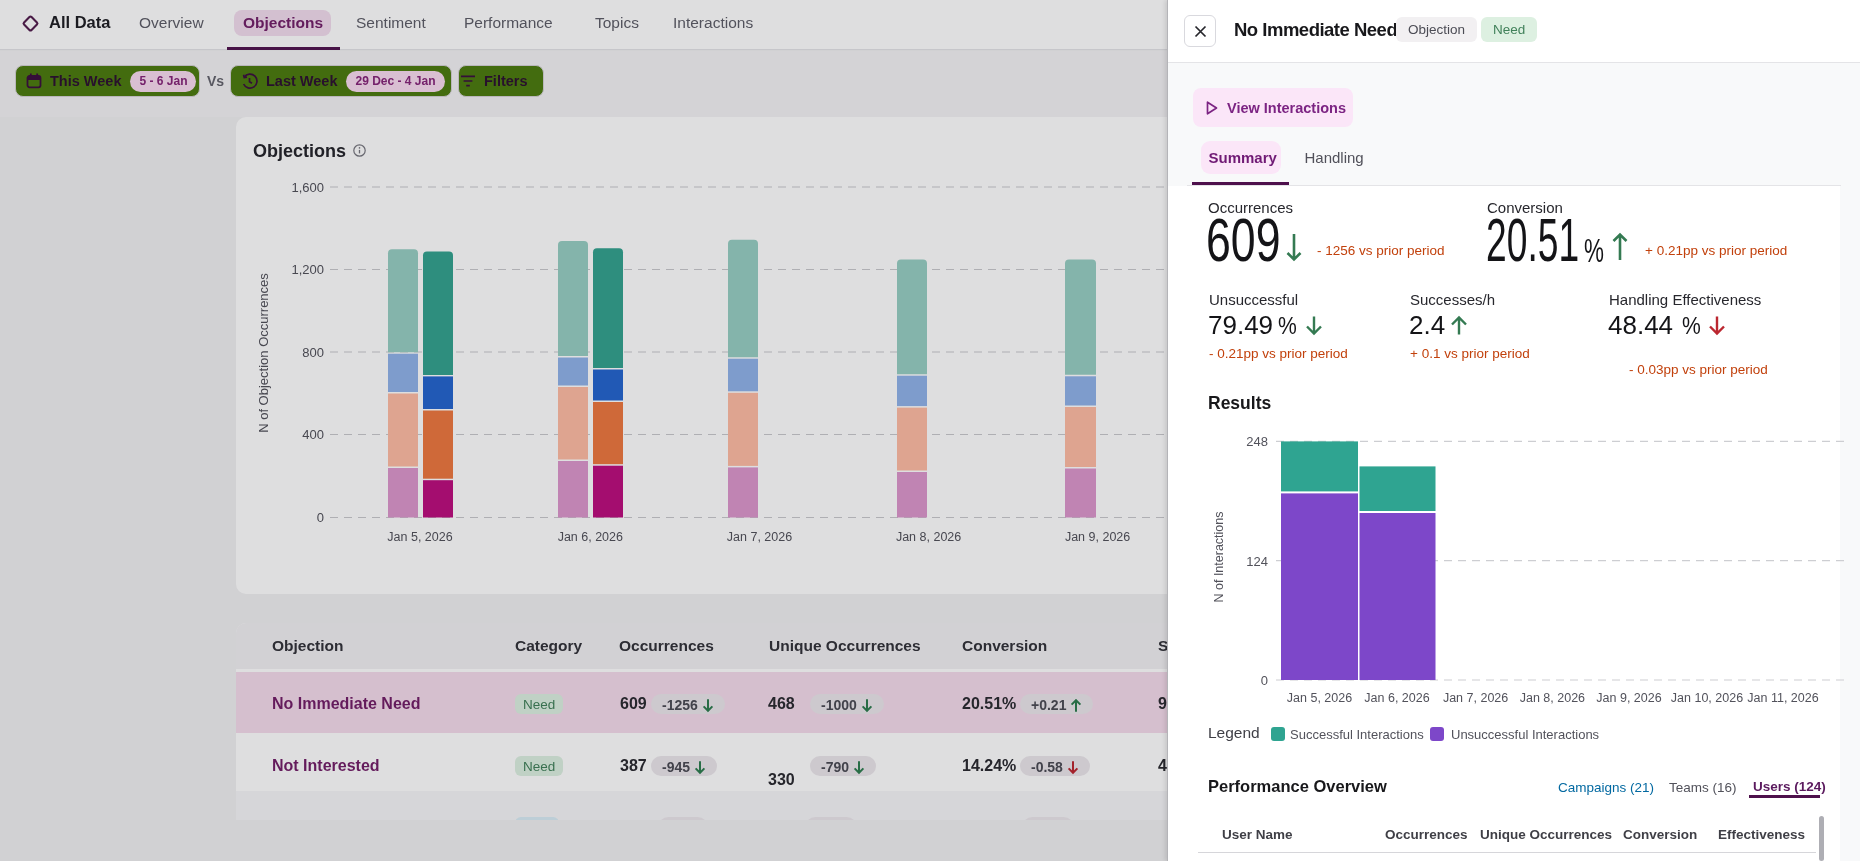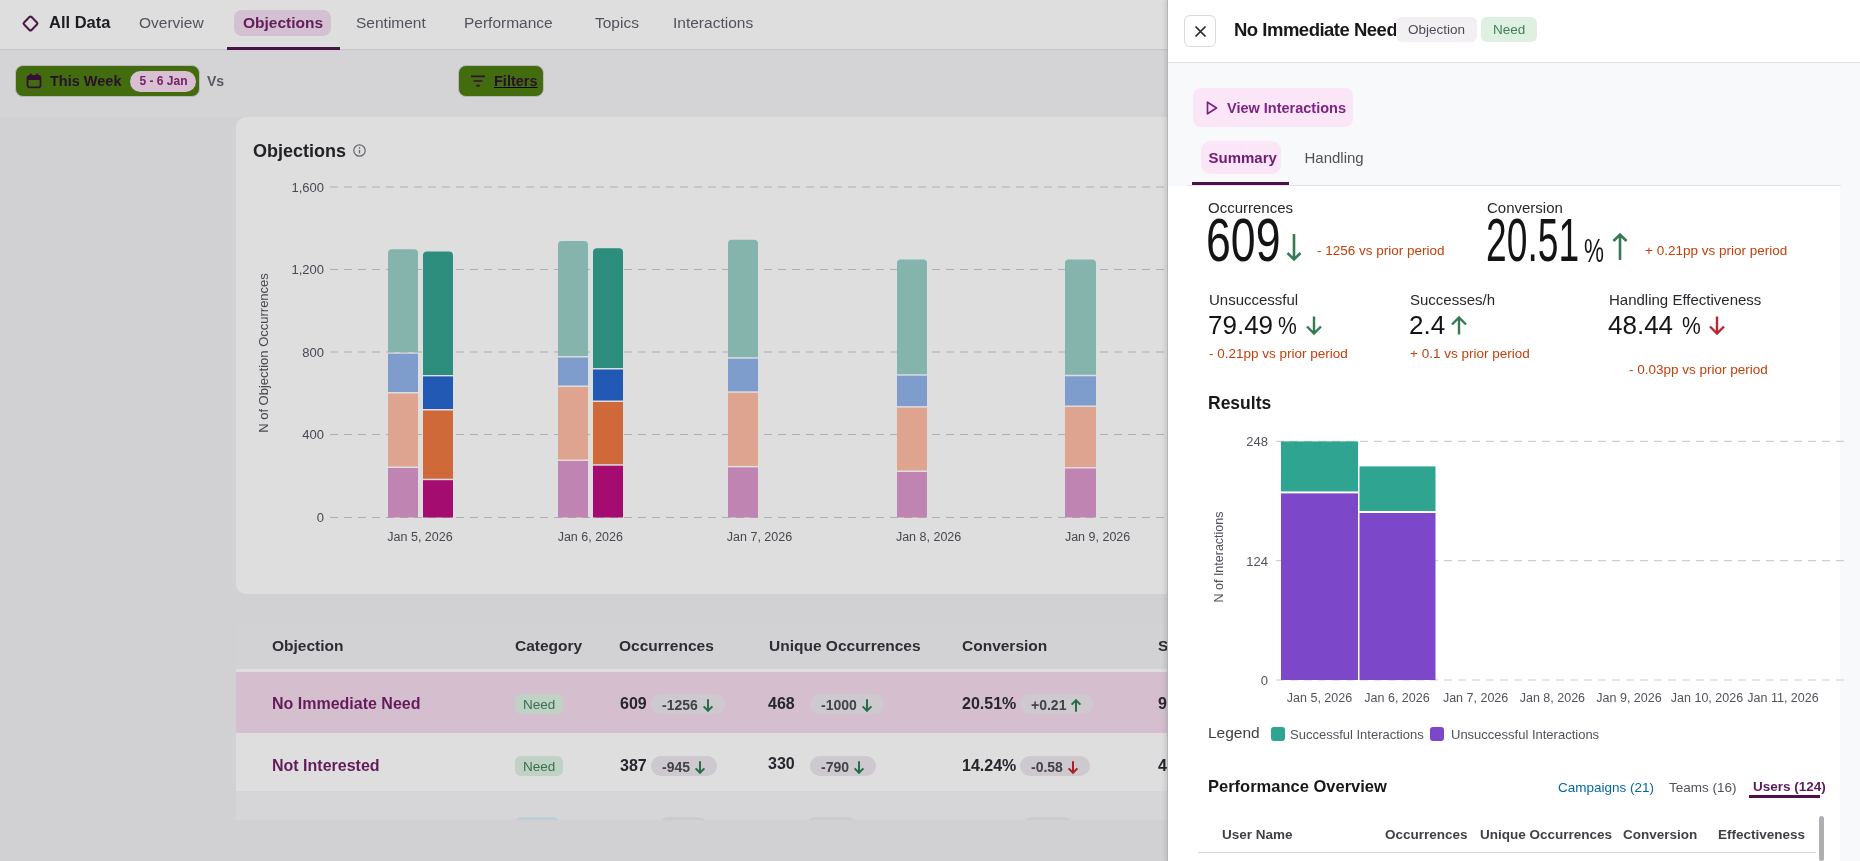--- a/index.html
+++ b/index.html
@@ -73,21 +73,30 @@
     <svg width="16" height="16" viewBox="0 0 16 16" style="margin-right:8px;">
       <path d="M1.5 5 Q1.5 3 3.5 3 L12.5 3 Q14.5 3 14.5 5 L14.5 7 L1.5 7 Z" fill="#3d1040"></path>
       <rect x="1.5" y="3" width="13" height="11.3" rx="2" fill="none" stroke="#3d1040" stroke-width="1.8"></rect>
       <line x1="4.8" y1="0.6" x2="4.8" y2="3.4" stroke="#3d1040" stroke-width="1.8"></line>
       <line x1="11.2" y1="0.6" x2="11.2" y2="3.4" stroke="#3d1040" stroke-width="1.8"></line>
     </svg>
     <span style="font-size:14.5px;font-weight:bold;color:#2e1232;margin-right:9px;">This Week</span>
     <span class="pinkpill">5 - 6 Jan</span>
   </div>
   <div class="abs" style="left:207px;top:73px;font-size:14px;font-weight:bold;color:#65656e;">Vs</div>
-  <div class="tbtn" style="left:458px;width:86px;padding:0 11px;text-decoration:underline;">
+  <div class="tbtn" style="left:230px;width:222px;padding:0 10px;">
+    <svg width="17" height="17" viewBox="0 0 17 17" style="margin-right:8px;">
+      <path d="M3.2 4.2 A7 7 0 1 1 2.6 11" fill="none" stroke="#3d1040" stroke-width="1.7"></path>
+      <path d="M2.6 1.8 L3.2 4.6 L6 4.2" fill="none" stroke="#3d1040" stroke-width="1.7"></path>
+      <path d="M8.5 5 L8.5 8.7 L11 10.2" fill="none" stroke="#3d1040" stroke-width="1.7"></path>
+    </svg>
+    <span style="font-size:14.5px;font-weight:bold;color:#2e1232;margin-right:9px;">Last Week</span>
+    <span class="pinkpill">29 Dec - 4 Jan</span>
+  </div>
+  <div class="tbtn" style="left:458px;width:86px;padding:0 1px;">
     <svg width="16" height="14" viewBox="0 0 16 14" style="margin-right:8px;">
       <line x1="1" y1="2.4" x2="15" y2="2.4" stroke="#3d1040" stroke-width="1.7"></line>
       <line x1="3.6" y1="7" x2="12.4" y2="7" stroke="#3d1040" stroke-width="1.7"></line>
       <line x1="6.2" y1="11.6" x2="9.8" y2="11.6" stroke="#3d1040" stroke-width="1.7"></line>
     </svg>
     <span style="font-size:14.5px;font-weight:bold;color:#2e1232;">Filters</span>
   </div>
 
   <div id="card1">
     <div class="abs" style="left:17px;top:24px;font-size:18px;font-weight:bold;color:#26262c;">Objections</div>
@@ -172,21 +181,21 @@
               <path d="M6 13.8 L6 2.2 M1.6 6.6 L6 2.2 L10.4 6.6" stroke="#2e7d4f" stroke-width="2" fill="none"></path>
             </svg></span></div>
     <div class="abs" style="left:922px;top:72px;"><span class="num">9</span></div>
 
     <div class="abs" style="left:36px;top:134px;font-size:16px;font-weight:bold;color:#731f68;">Not Interested</div>
     <div class="abs" style="left:279px;top:133px;"><span class="needbadge">Need</span></div>
     <div class="abs" style="left:384px;top:134px;"><span class="num">387</span></div>
     <div class="abs" style="left:415px;top:133px;"><span class="greypill">-945 <svg width="12" height="15" viewBox="0 0 12 15" style="vertical-align:-3px">
               <path d="M6 1.2 L6 12.8 M1.6 8.4 L6 12.8 L10.4 8.4" stroke="#2e7d4f" stroke-width="2" fill="none"></path>
             </svg></span></div>
-    <div class="abs" style="left:532px;top:132px;"><span class="num">330</span></div>
+    <div class="abs" style="left:532px;top:148px;"><span class="num">330</span></div>
     <div class="abs" style="left:574px;top:133px;"><span class="greypill">-790 <svg width="12" height="15" viewBox="0 0 12 15" style="vertical-align:-3px">
               <path d="M6 1.2 L6 12.8 M1.6 8.4 L6 12.8 L10.4 8.4" stroke="#2e7d4f" stroke-width="2" fill="none"></path>
             </svg></span></div>
     <div class="abs" style="left:726px;top:134px;"><span class="num">14.24%</span></div>
     <div class="abs" style="left:784px;top:133px;"><span class="greypill">-0.58 <svg width="12" height="15" viewBox="0 0 12 15" style="vertical-align:-3px">
               <path d="M6 1.2 L6 12.8 M1.6 8.4 L6 12.8 L10.4 8.4" stroke="#bb2730" stroke-width="2" fill="none"></path>
             </svg></span></div>
     <div class="abs" style="left:922px;top:134px;"><span class="num">4</span></div>
 
     <div class="abs" style="left:279px;top:193.5px;width:44px;height:22px;background:#d9edf6;border-radius:6px;"></div>

